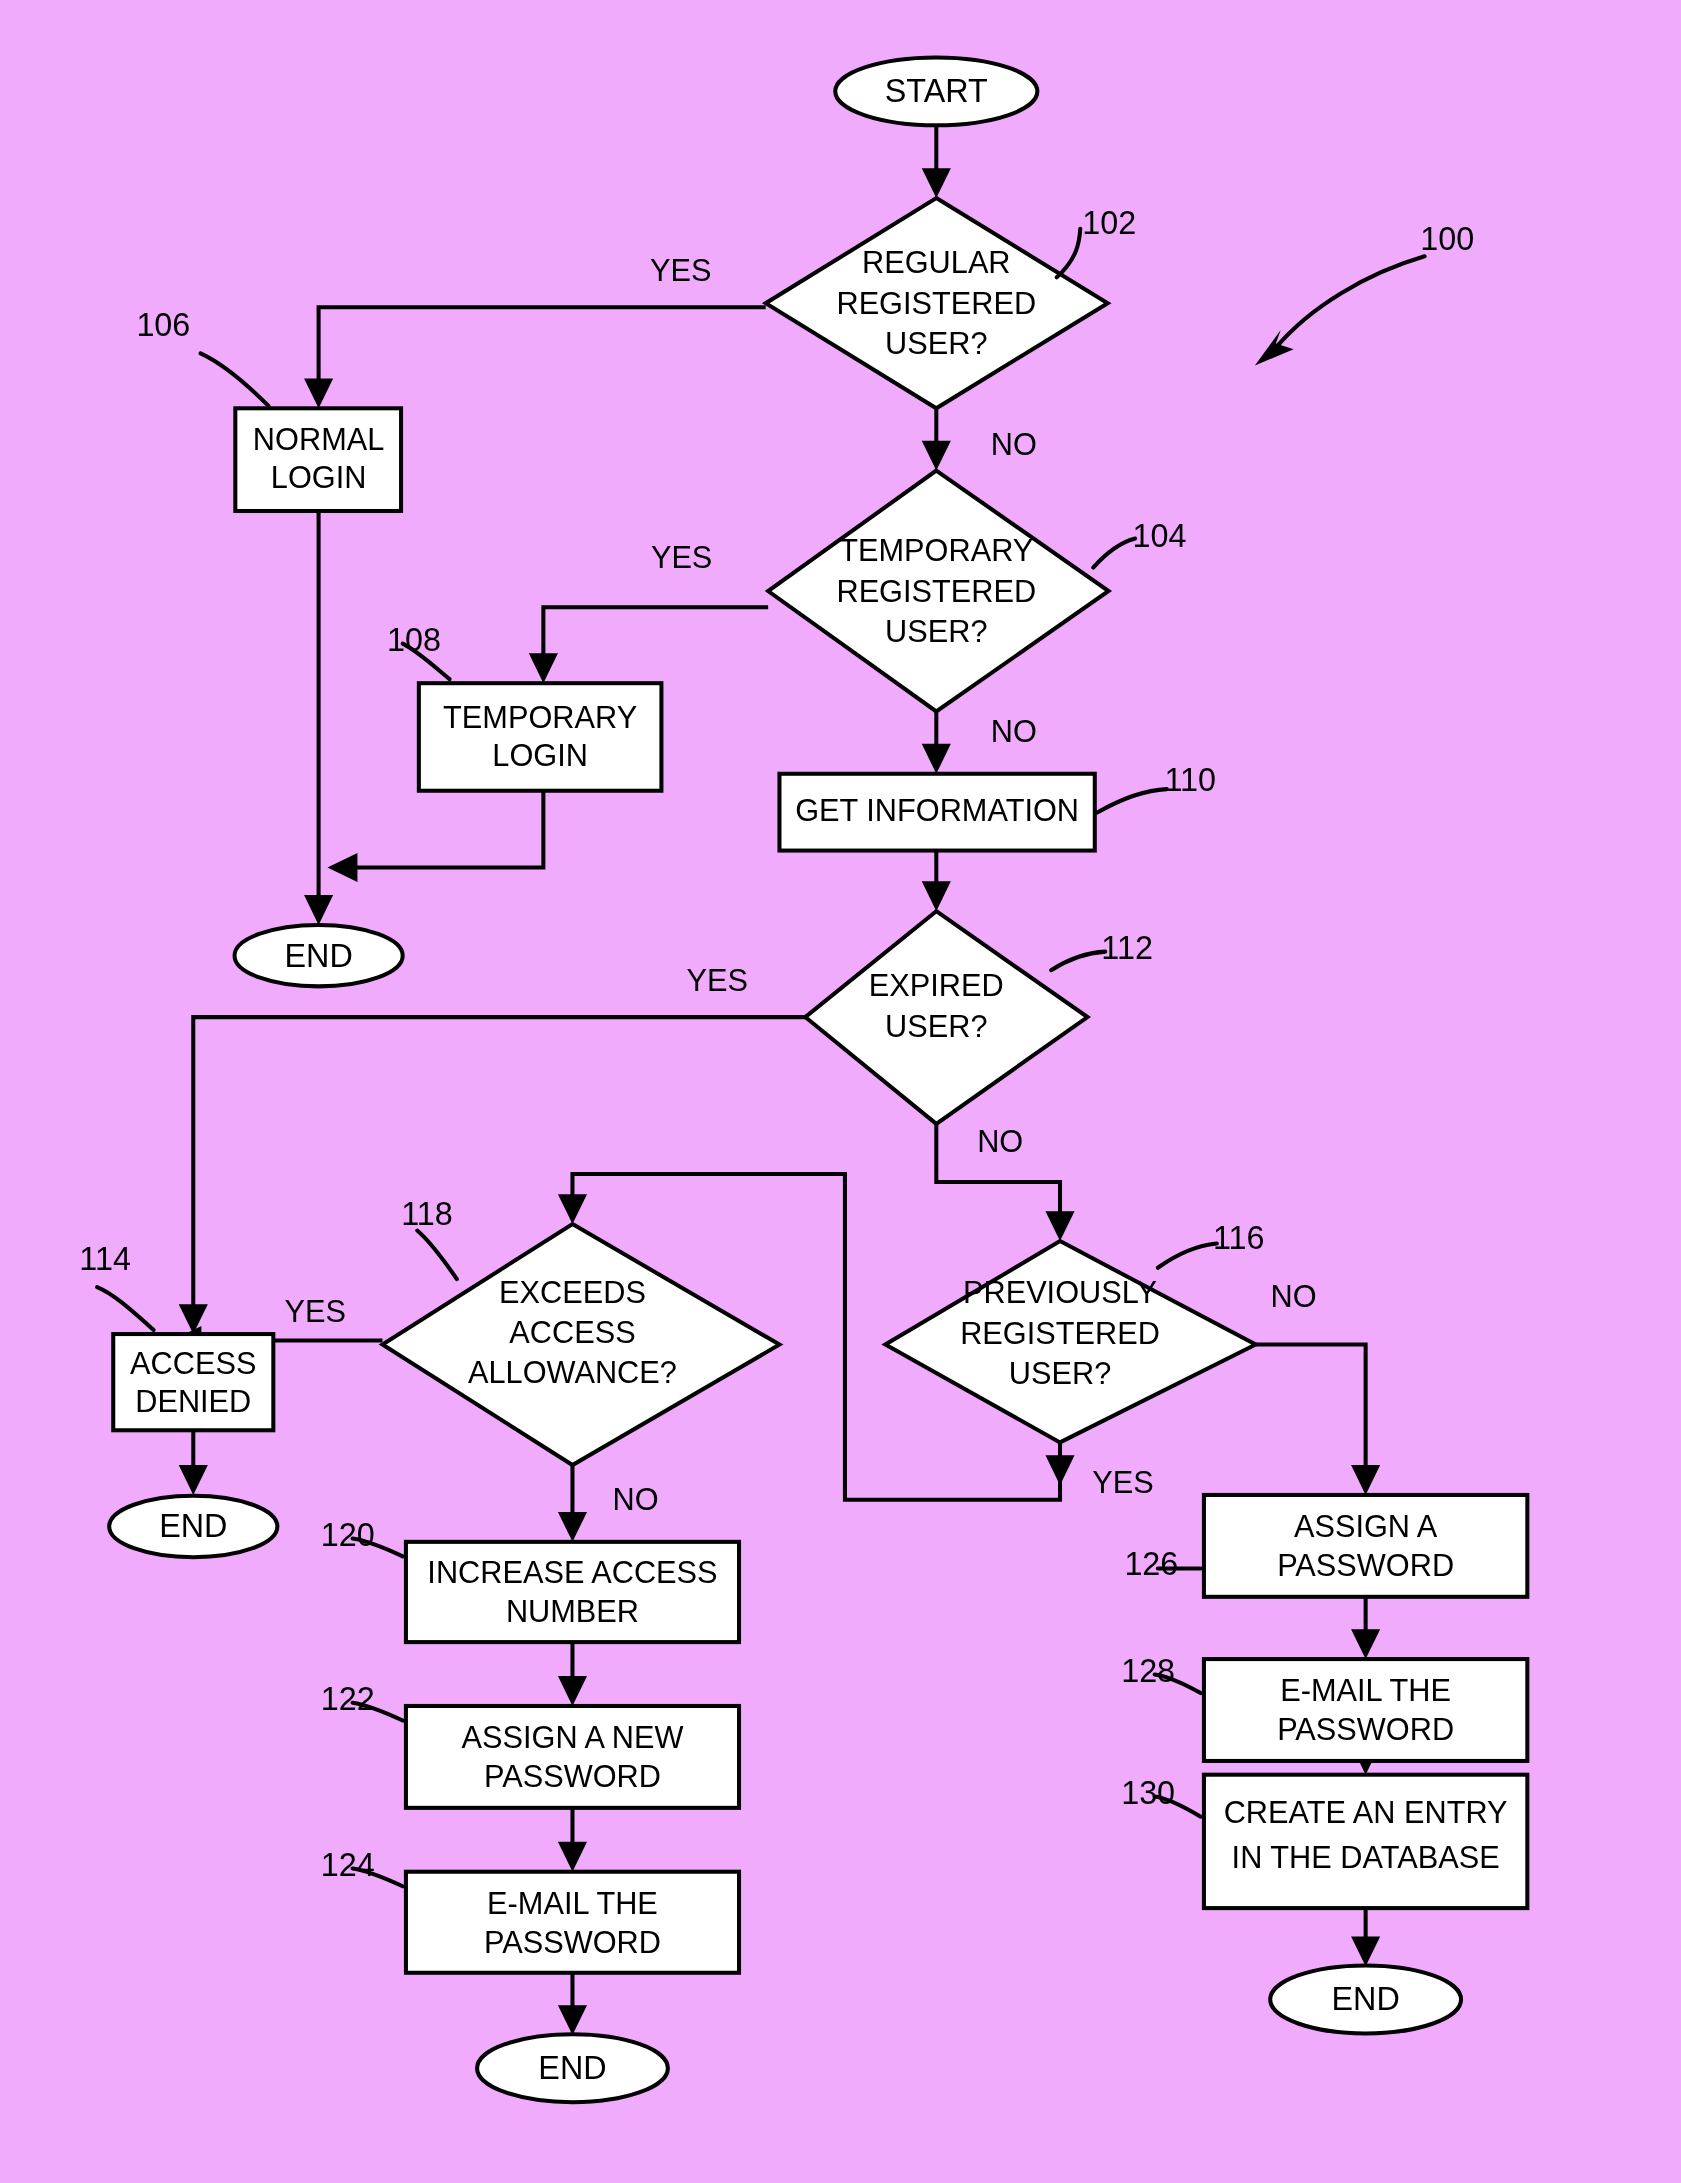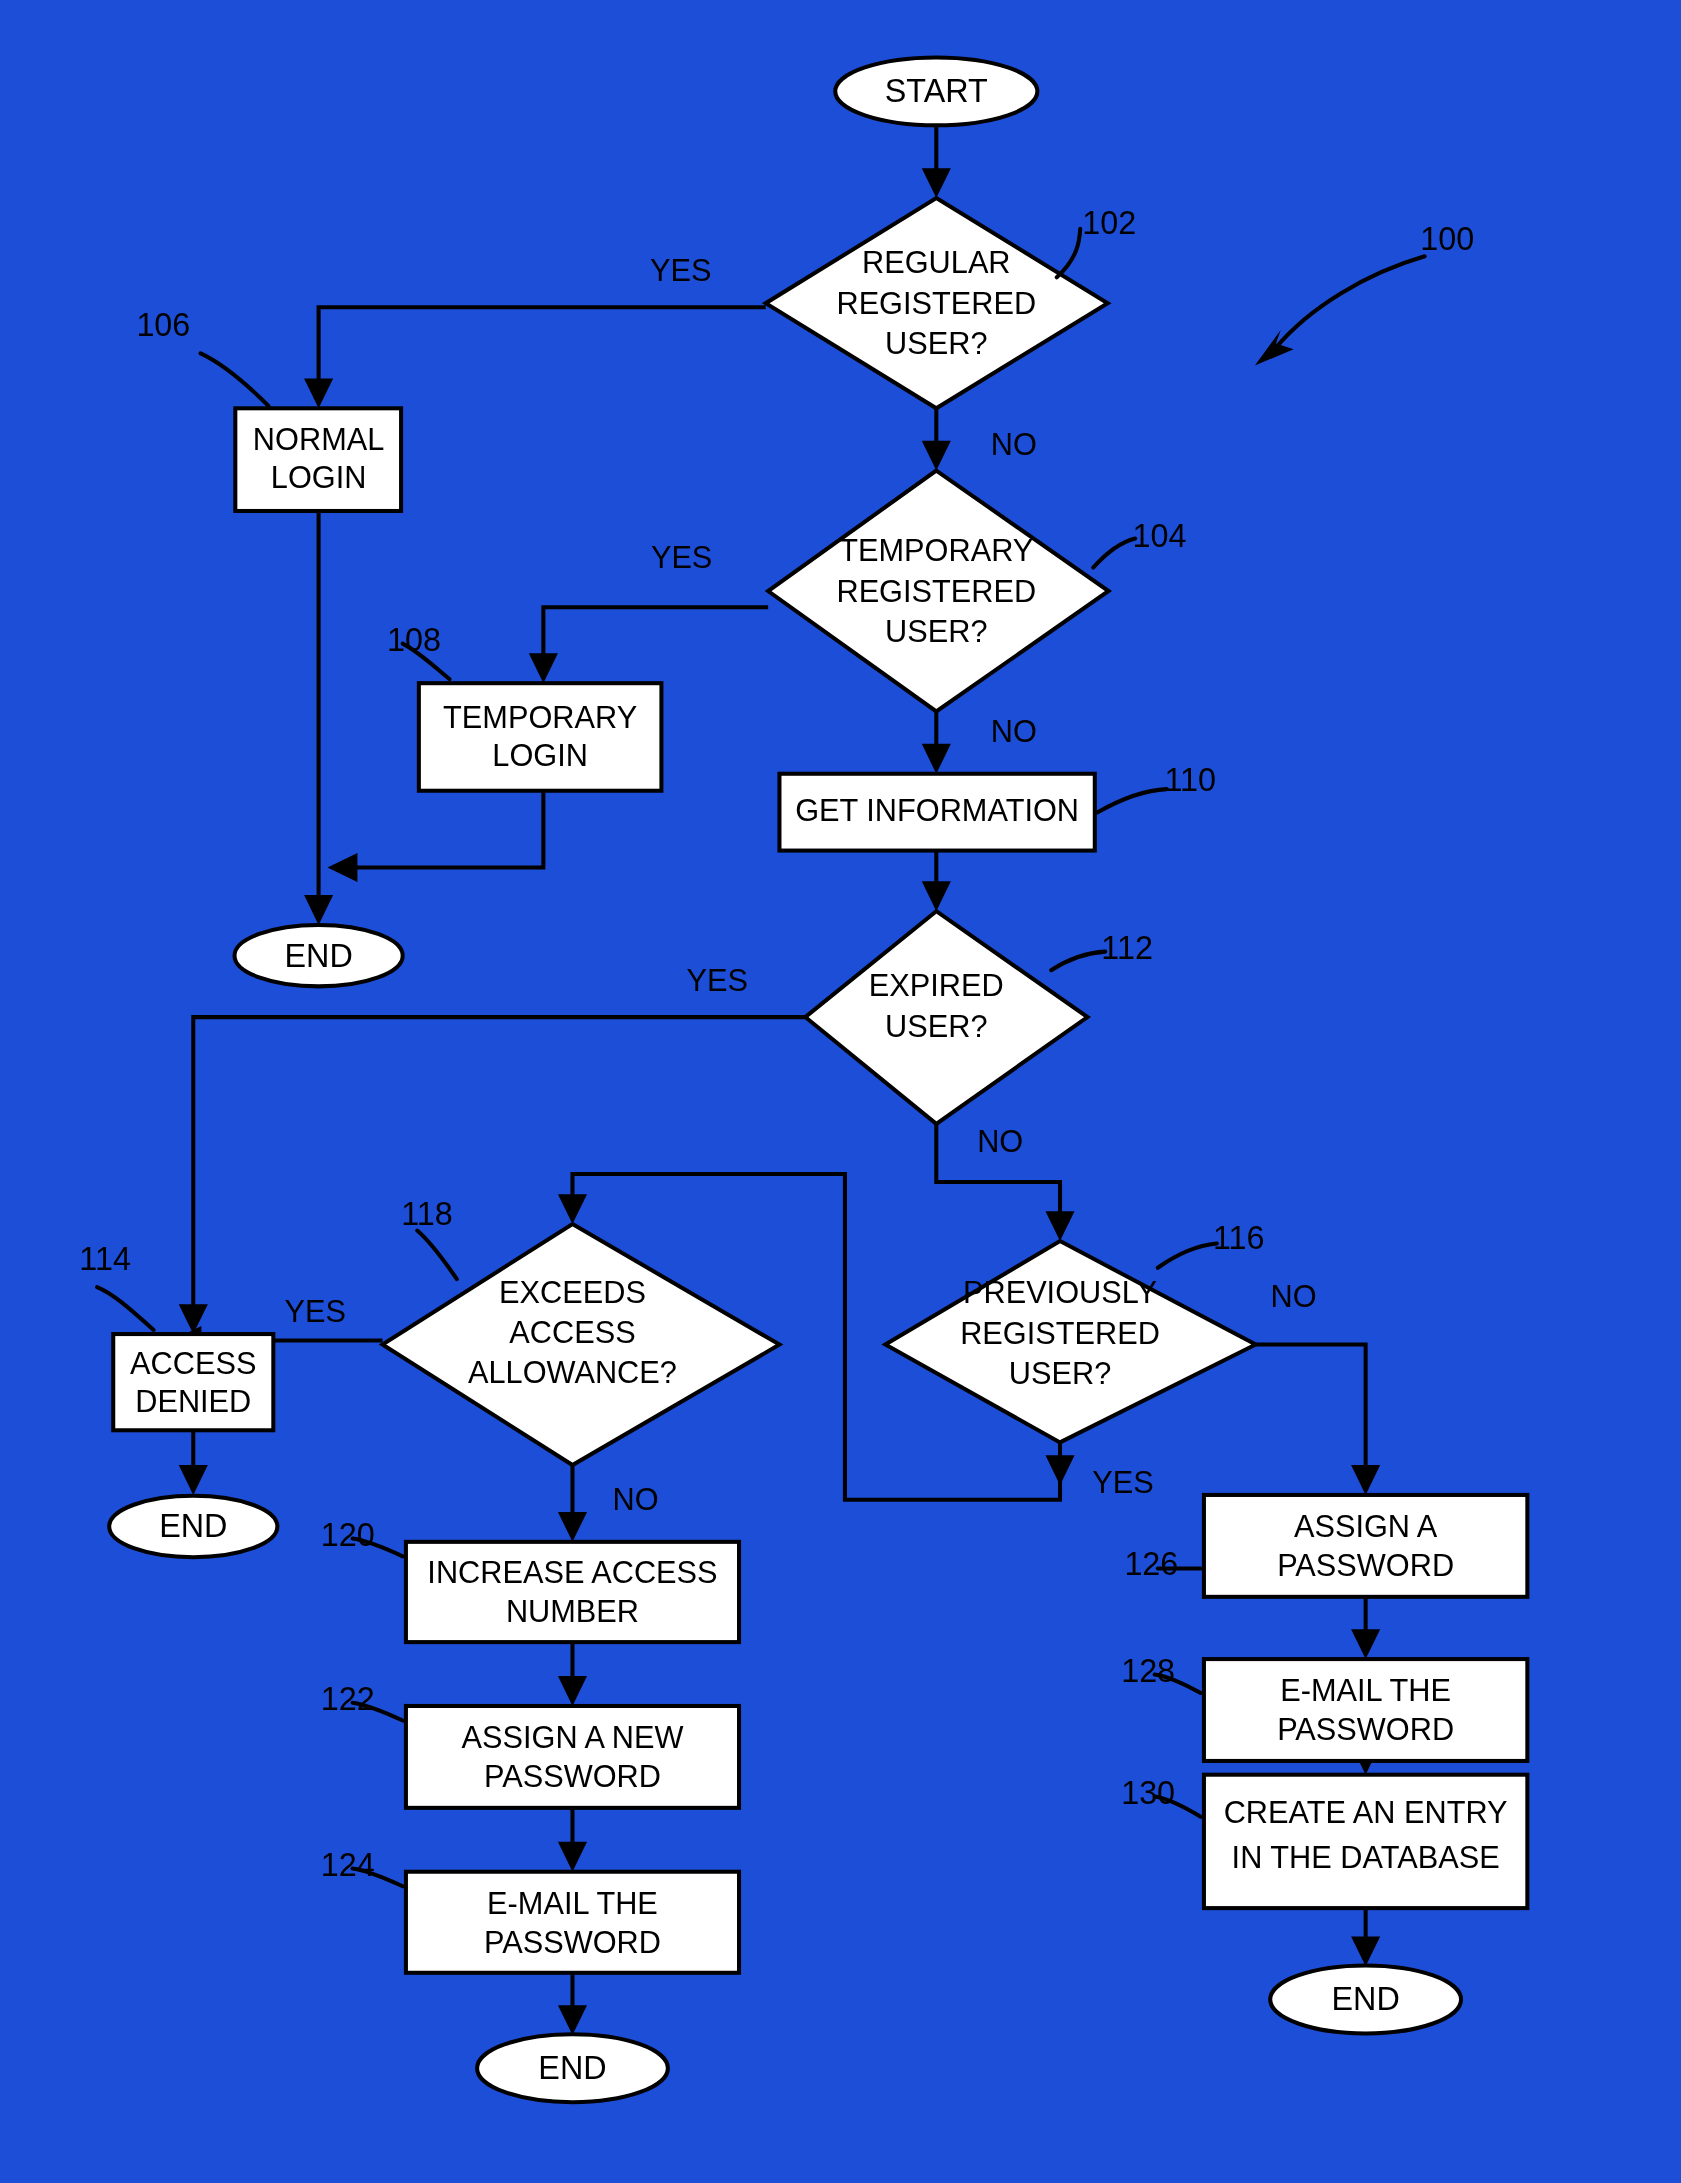--- a/index.html
+++ b/index.html
@@ -4,21 +4,21 @@
 <style>
   html, body {
     margin: 0;
     padding: 0;
     background: #ffffff;
   }
   #page {
     position: relative;
     width: 1681px;
     height: 2183px;
-    background: #1d4ed8;
+    background: #f0abfc;
     font-family: "Liberation Sans", sans-serif;
     overflow: hidden;
   }
   #flow-svg {
     position: absolute;
     left: 0;
     top: 0;
     width: 1681px;
     height: 2183px;
   }

